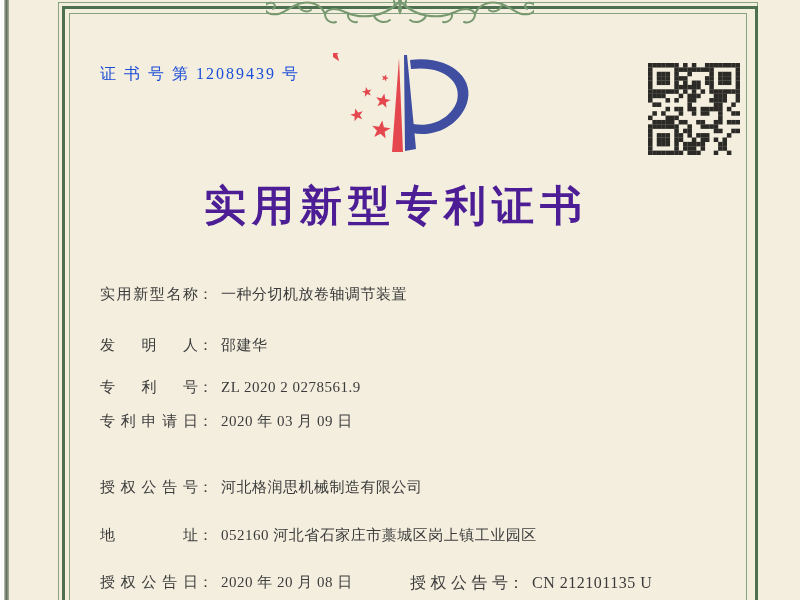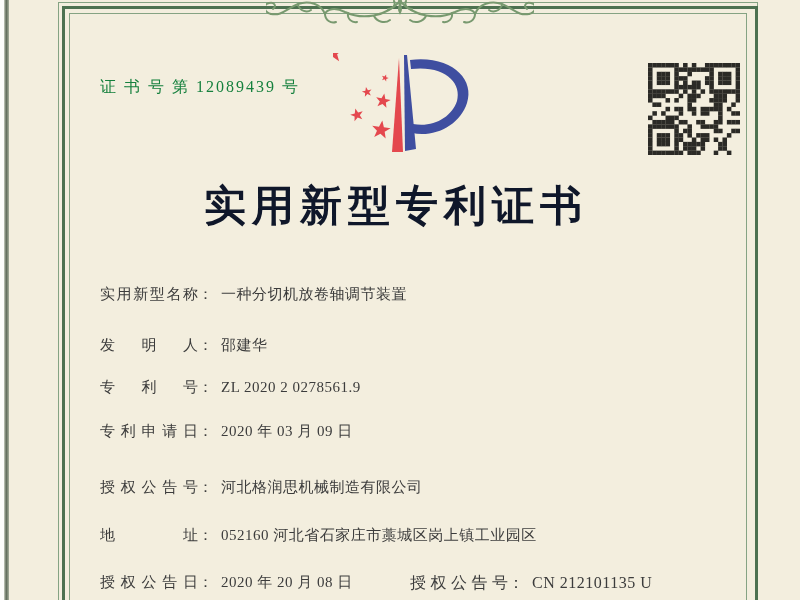--- a/index.html
+++ b/index.html
@@ -14,33 +14,33 @@
   .page-edge{position:absolute;left:4px;top:0;width:5px;height:600px;
     background:linear-gradient(to right,#c9cec0,#5e6a58 45%,#a8b09d);}
   
   .frame-outer{position:absolute;left:58px;top:2px;width:698px;height:640px;
     border:1px solid #85a383;}
   .frame-band{position:absolute;left:62px;top:6px;width:690px;height:636px;
     border:3px solid #4d7150;}
   .frame-inner{position:absolute;left:69px;top:13px;width:676px;height:626px;
     border:1px solid #85a383;}
   .ornament{position:absolute;left:266px;top:-3px;}
-  .cert-no{position:absolute;left:100px;top:64px;font-size:16px;letter-spacing:2px;color:#15803d;margin-top:13px;}
+  .cert-no{position:absolute;left:100px;top:64px;font-size:16px;letter-spacing:2px;color:#1d4ed8;}
   .logo{position:absolute;left:333px;top:53px;}
   .qr{position:absolute;left:648px;top:63px;}
   .title{
     position:absolute;left:0;top:178px;width:792px;text-align:center;
-    font-size:42px;font-weight:bold;letter-spacing:6px;color:#0f172a;
+    font-size:42px;font-weight:bold;letter-spacing:6px;color:#4c1d95;
   }
   .field{position:absolute;left:100px;font-size:15px;white-space:nowrap;}
   .flabel{display:inline-block;width:98px;text-align:justify;text-align-last:justify;}
   .colon{margin-right:8px;}
   .fvalue{letter-spacing:0.5px;}
   .field2{position:absolute;left:410px;font-size:16px;white-space:nowrap;}
-  .r0{top:285px}.r1{top:336px}.r2{top:378px}.r3{top:422px}
+  .r0{top:285px}.r1{top:336px}.r2{top:378px}.r3{top:412px}
   .r4{top:478px}.r5{top:526px}.r6{top:573px}
 </style>
 </head>
 <body>
 
 <div class="scan-strip"></div>
 <div class="page-edge"></div>
 
 <div class="frame-outer"></div>
 <div class="frame-band"></div>

